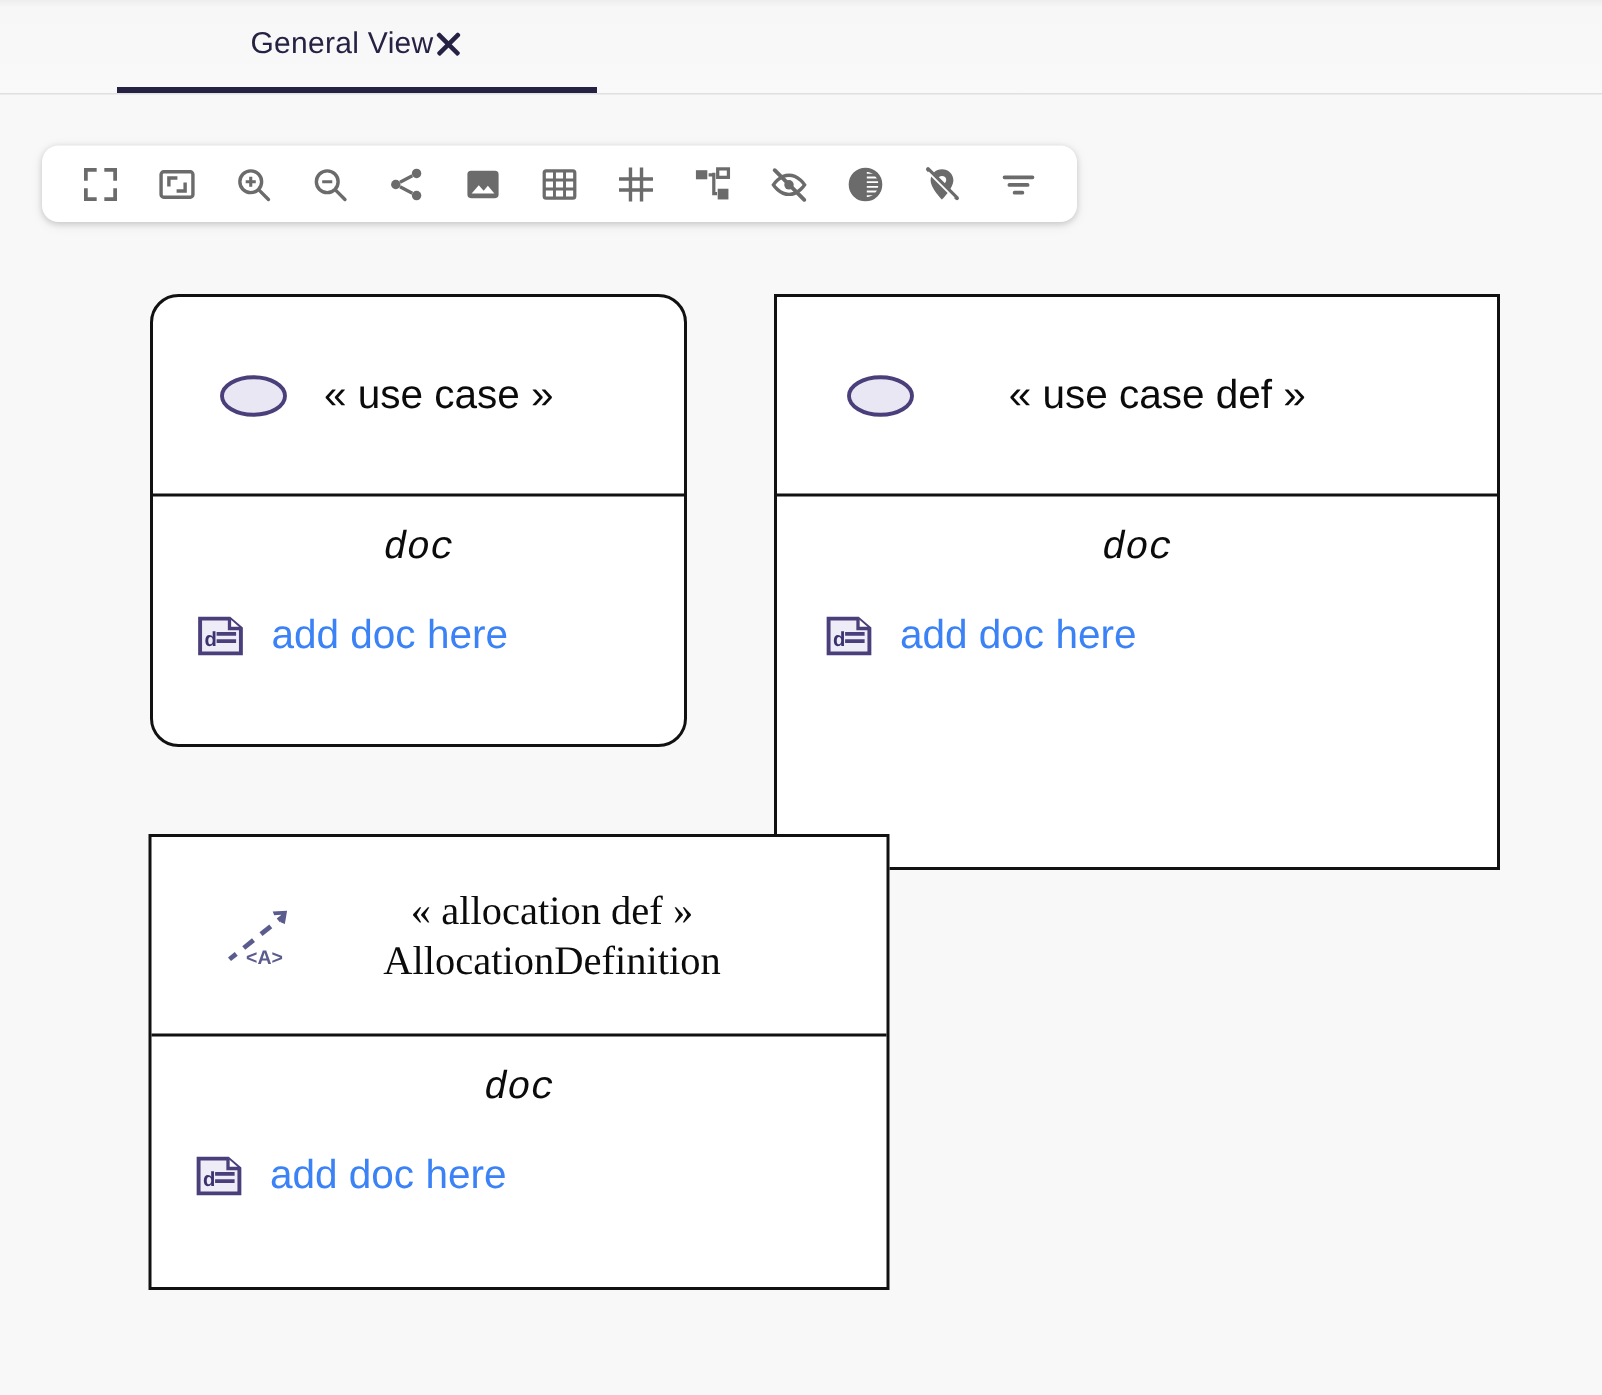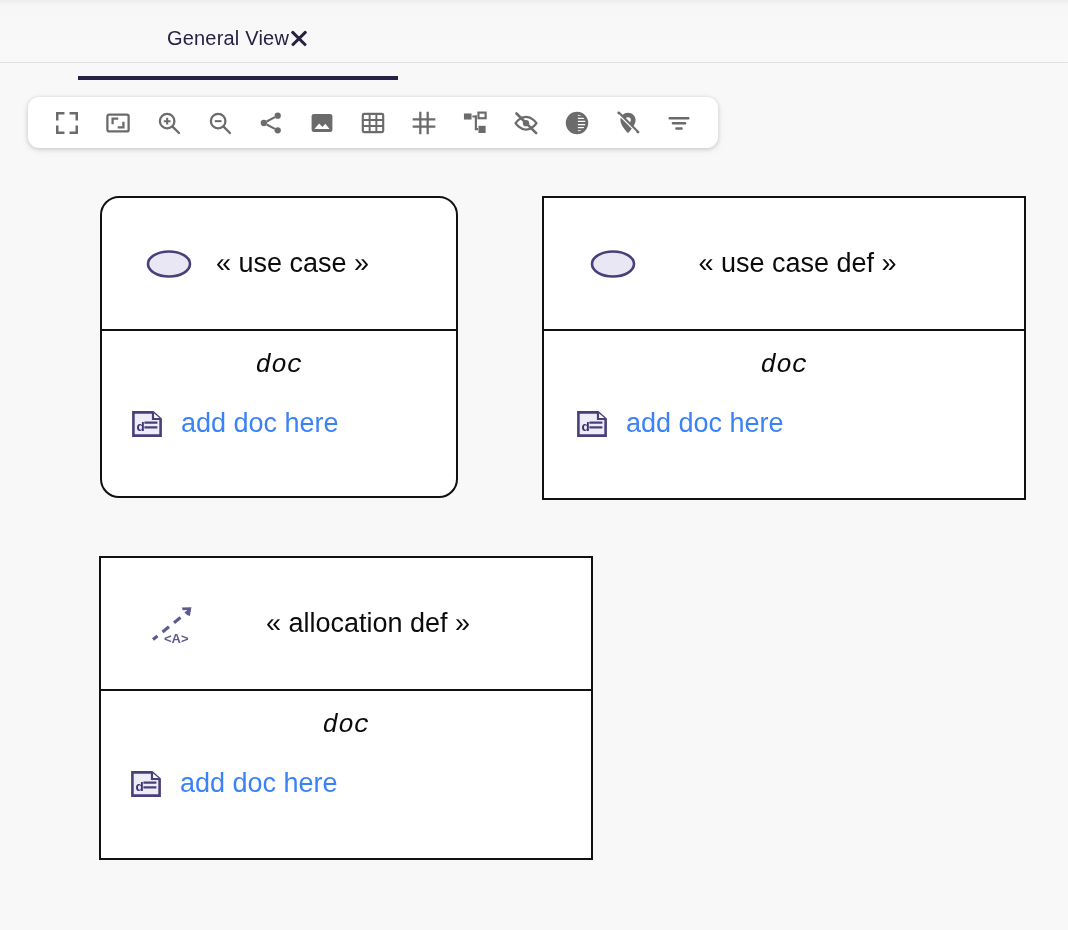--- a/index.html
+++ b/index.html
@@ -12,21 +12,21 @@
 
   
   #tabbar {
     position: absolute; left: 0; top: 0;
     width: 1068px; height: 63px;
     background: linear-gradient(#ededed 0px, #f7f7f7 5px, #f9f9f9 100%);
     border-bottom: 1px solid #e0e0e0;
   }
   #tab-general-view {
     position: absolute; left: 78px; top: 0;
-    width: 320px; height: 80px;
+    width: 320px; height: 62px;
     display: flex; align-items: center; justify-content: center;
     border-bottom: 4px solid #262244;
     cursor: pointer;
   }
   #tab-general-view .tab-label {
     font-size: 20px; color: #262244; letter-spacing: .2px;
     white-space: nowrap;
   }
   .close-x {
     position: relative; width: 20px; height: 20px; cursor: pointer;
@@ -239,21 +239,21 @@
             <path d="M22 3.4v6.6h7.6" fill="#ffffff" stroke="#4a3f7a" stroke-width="2.2"></path>
             <text x="5.4" y="21.6" font-family="'Liberation Sans',sans-serif" font-size="13.5" font-weight="bold" fill="#3b3370">d</text>
             <path d="M13.4 13.6h13M13.4 18.4h13" stroke="#4a3f7a" stroke-width="2.4" stroke-linecap="butt"></path>
           </svg>
         </span>
         <span class="row-text">add doc here</span>
       </div>
     </div>
   </div>
 
-  <div class="node" style="left:542px; top:47px; width:484px; height:304px;justify-content:flex-end;">
+  <div class="node" style="left:516px; top:47px; width:484px; height:384px;justify-content:flex-end;">
     <div class="node-header" style="height:131px;">
       <span class="hdr-icon" style="left:44px;">
         <svg width="48" height="32" viewBox="0 0 48 32">
           <ellipse cx="24" cy="16" rx="21" ry="12.5" fill="#e9e7f3" stroke="#4a3f7a" stroke-width="2.6"></ellipse>
         </svg>
       </span>
       <span class="hdr-text">
         <div class="hdr-stereotype">« use case def »</div>
       </span>
     </div>
@@ -281,22 +281,23 @@
           <g stroke="#5b5b8e" stroke-width="3.2" fill="none" stroke-linecap="butt">
             <path d="M6 38.5l4.5-3.6"></path>
             <path d="M15.5 31l6.5-5.2"></path>
             <path d="M27 21.8l6.5-5.2"></path>
             <path d="M38.5 12.6l4-3.2"></path>
           </g>
           <path d="M44.4 6.2l-9.6.4 1 2.6 4.7-0.3-0.5 5 2.9 1.1z" fill="#5b5b8e"></path>
           <text x="17" y="41.5" font-family="'Liberation Sans',sans-serif" font-size="13" font-weight="bold" fill="#5b5b8e">&lt;A&gt;</text>
         </svg>
       </span>
-      <span class="hdr-text" style="padding-left:58px;">
+      <span class="hdr-text" style="padding-left:58px;font-family:Liberation Serif, serif;">
         <div class="hdr-stereotype">« allocation def »</div>
+        <div class="hdr-name">AllocationDefinition</div>
       </span>
     </div>
     <div class="node-divider"></div>
     <div class="node-body">
       <div class="body-title">doc</div>
       <div class="body-row">
         <span class="row-icon">
           <svg width="32" height="30" viewBox="0 0 32 30">
             <path d="M2.4 3.4h19.6l7.6 6.6v16.6H2.4z" fill="#eeecf7" stroke="#4a3f7a" stroke-width="2.6" stroke-linejoin="miter"></path>
             <path d="M22 3.4v6.6h7.6" fill="#ffffff" stroke="#4a3f7a" stroke-width="2.2"></path>

